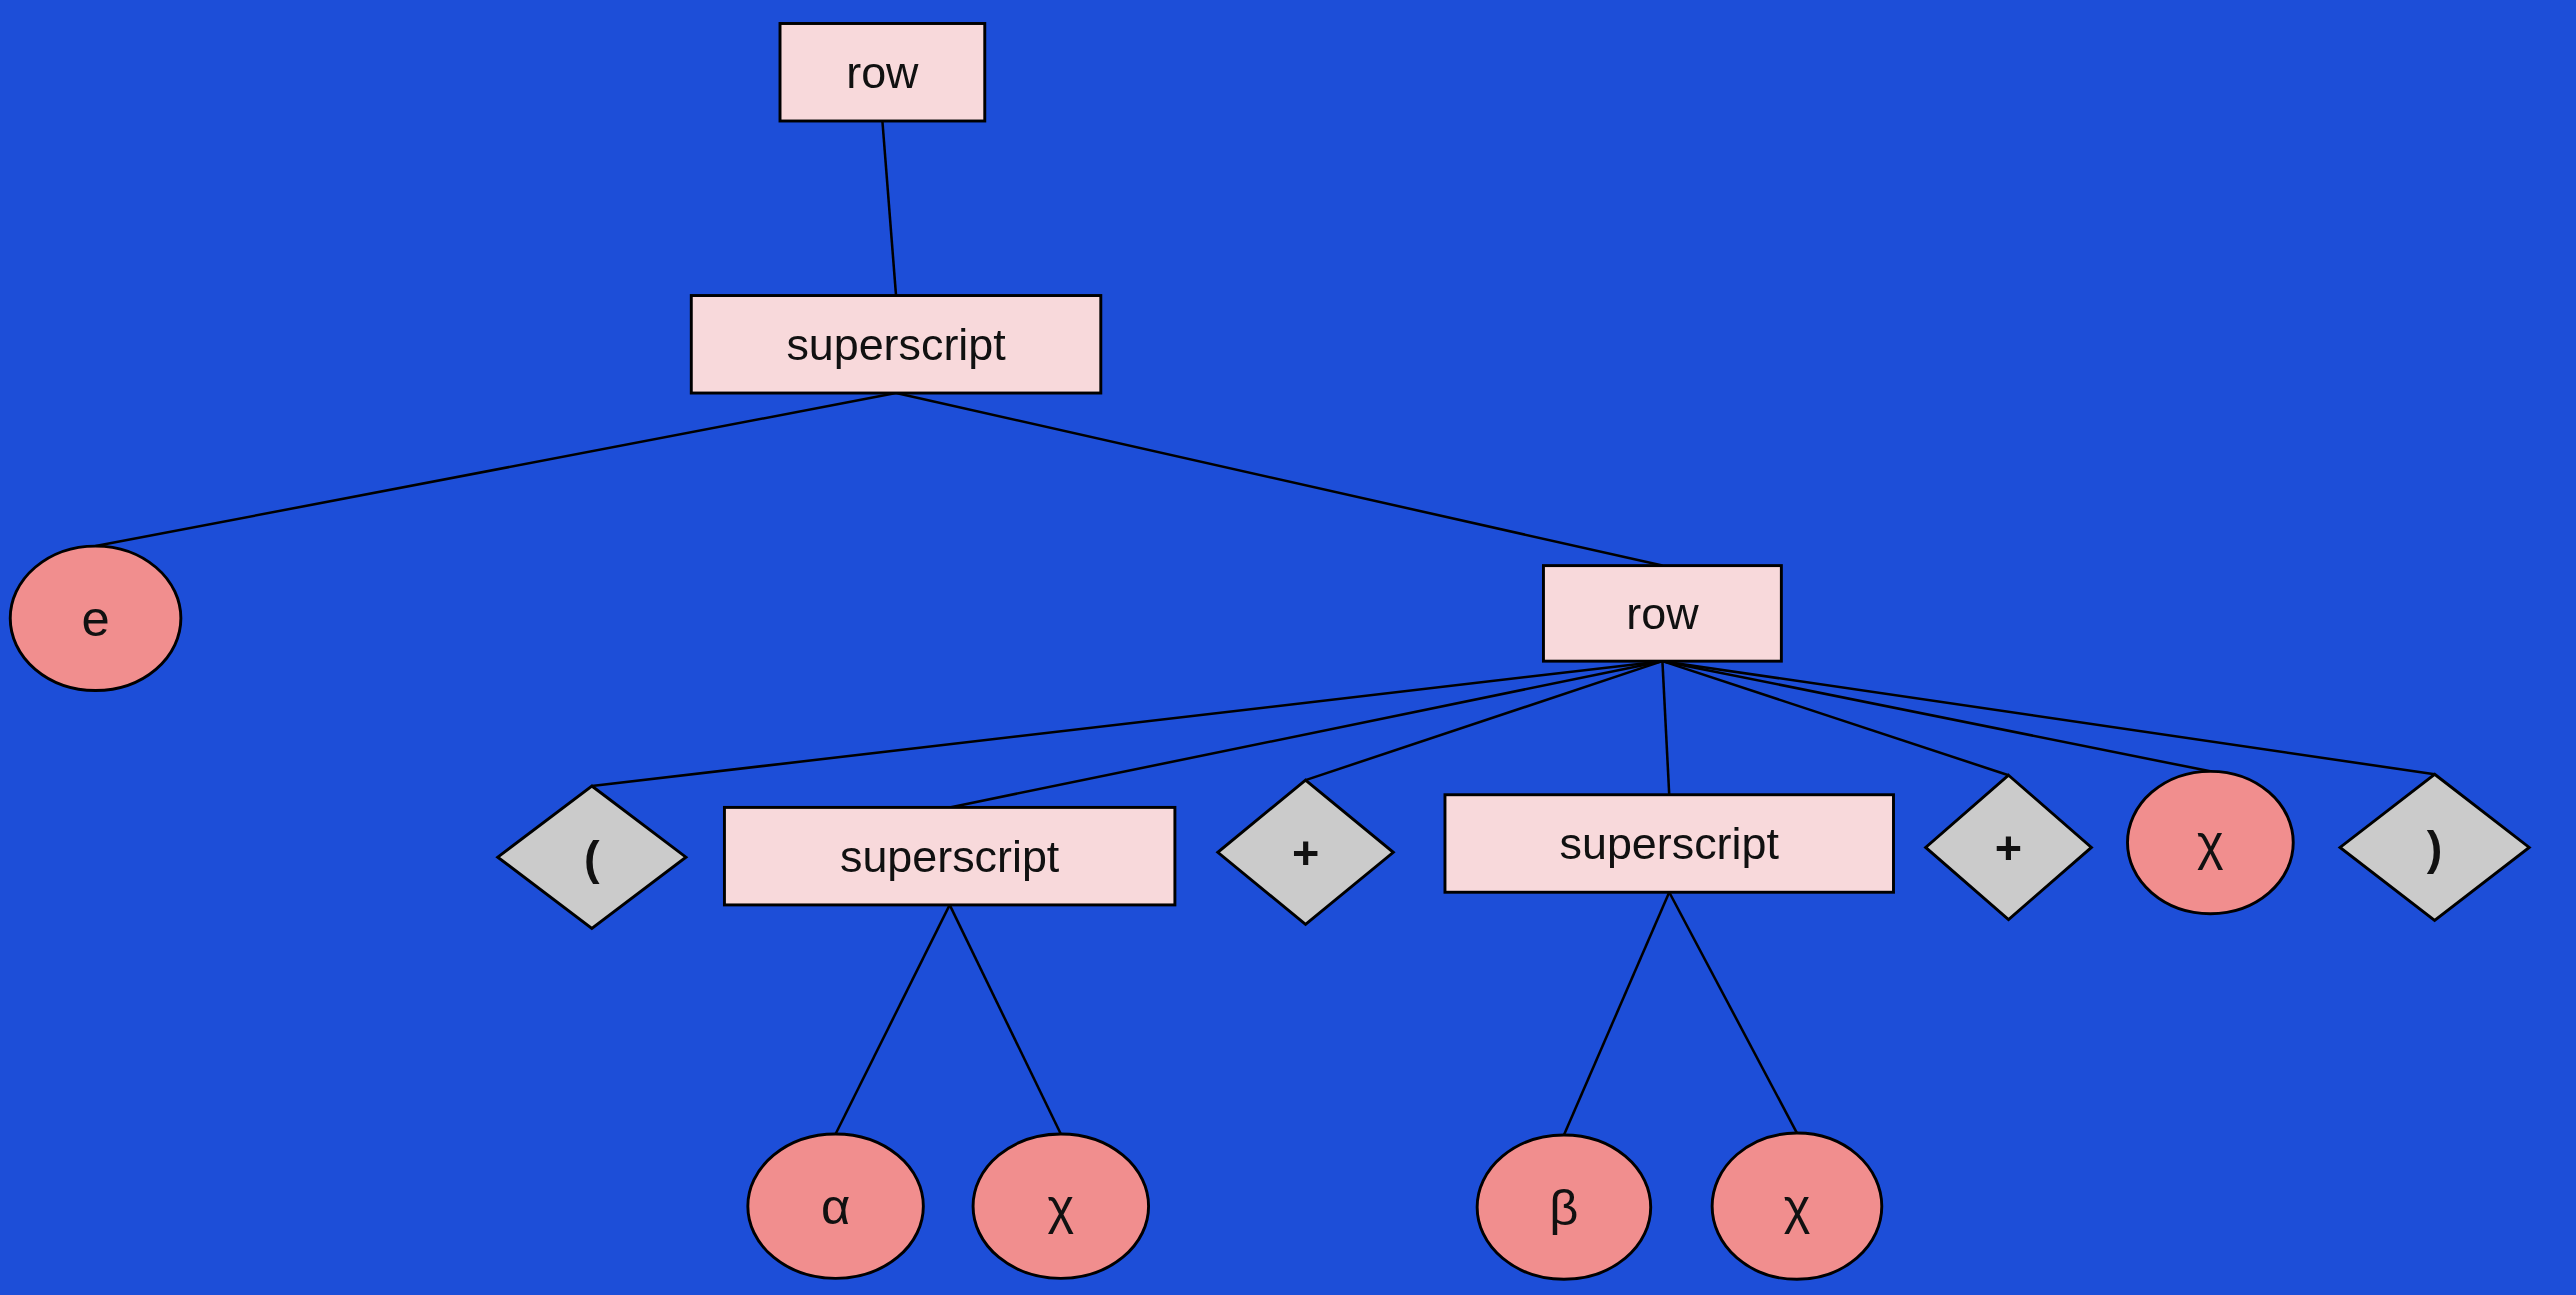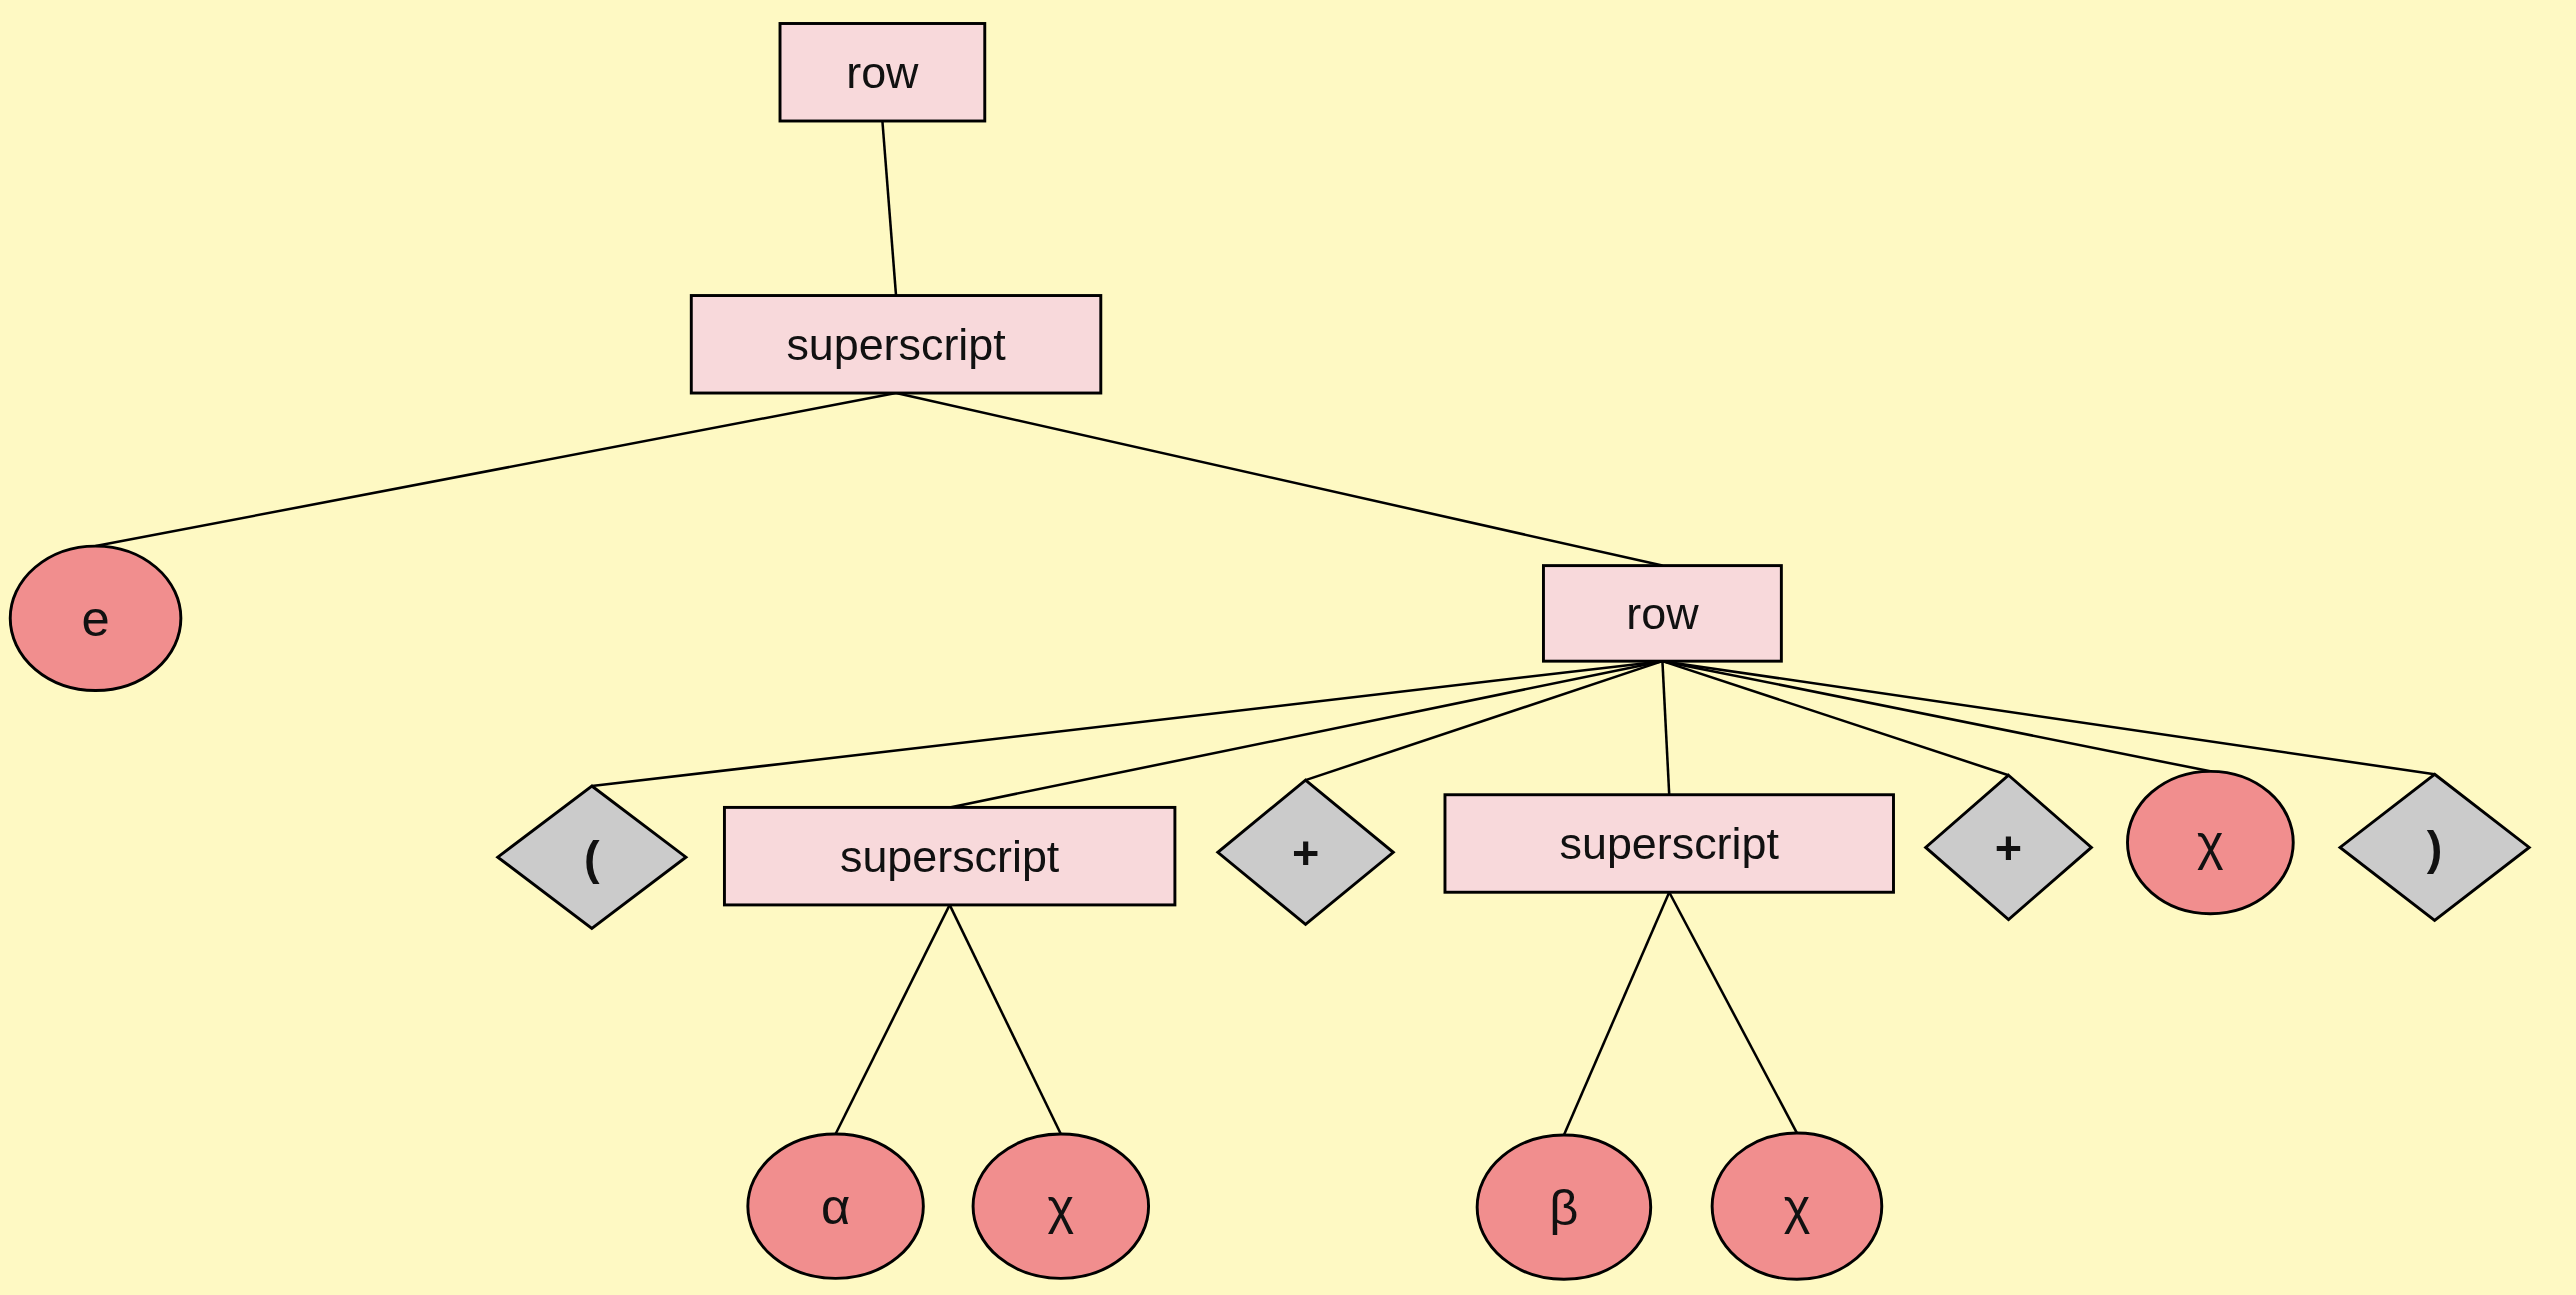--- a/index.html
+++ b/index.html
@@ -8,21 +8,21 @@
     background: #ffffff;
     width: 2576px;
     height: 1296px;
     font-family: "Liberation Sans", sans-serif;
   }
   #diagram-wrap {
     position: relative;
     width: 2576px;
     height: 1296px;
     overflow: hidden;
-    background: #fef9c3;
+    background: #1d4ed8;
   }
   svg { display: block; }
   .edge {
     stroke: #000000;
     stroke-width: 2.6;
     fill: none;
   }
   .node-shape {
     stroke: #000000;
     stroke-width: 3;

